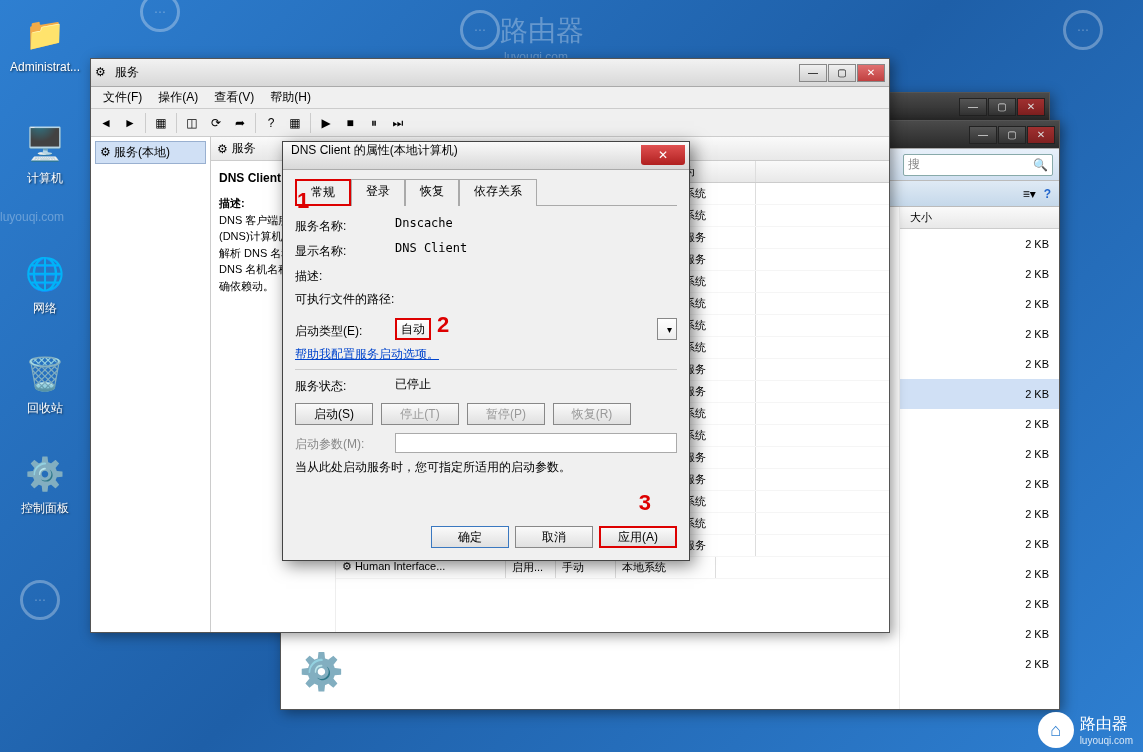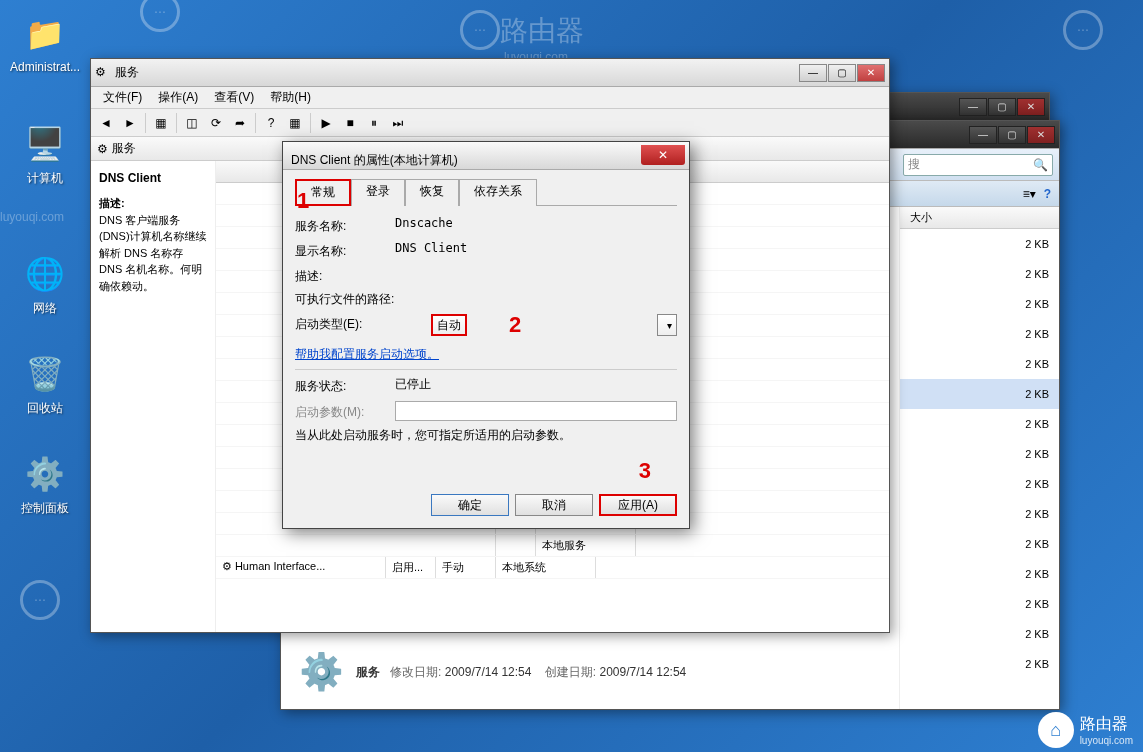--- a/index.html
+++ b/index.html
@@ -45,21 +45,21 @@
 .svc-desc h3 { font-size: 12px; margin-bottom: 8px; }
 .svc-table { flex: 1; overflow: auto; }
 .svc-table-head { display: flex; background: linear-gradient(to bottom,#fafafa,#e8e8e8); border-bottom: 1px solid #ccc; position: sticky; top: 0; }
 .svc-col { padding: 3px 6px; border-right: 1px solid #ddd; font-size: 11px; }
 .svc-row { display: flex; border-bottom: 1px solid #f5f5f5; font-size: 11px; }
 .svc-tabs { height: 22px; border-top: 1px solid #ccc; display: flex; align-items: center; padding: 0 4px; }
 .svc-tab { padding: 2px 10px; border: 1px solid #ccc; border-top: none; font-size: 11px; cursor: pointer; }
 
 
 .dlg { position: absolute; width: 408px; background: #f0f0f0; border: 1px solid #444; box-shadow: 4px 4px 16px rgba(0,0,0,0.5); }
-.dlg-title { height: 28px; background: linear-gradient(to bottom,#fafafa,#d8d8d8); display: flex; align-items: flex-end; padding: 0 8px; font-size: 12px; border-bottom: 1px solid #aaa; }
+.dlg-title { height: 28px; background: linear-gradient(to bottom,#fafafa,#d8d8d8); display: flex; align-items: flex-start; padding: 0 8px; font-size: 12px; border-bottom: 1px solid #aaa; }
 .dlg-close { position: absolute; right: 4px; top: 3px; width: 44px; height: 20px; background: linear-gradient(to bottom,#e05050,#b02020); color: #fff; display: flex; align-items: center; justify-content: center; cursor: pointer; border-radius: 0 0 3px 3px; font-size: 12px; }
 .dlg-body { padding: 8px 12px; background: #f0f0f0; }
 .dlg-tabs { display: flex; border-bottom: 1px solid #aaa; margin-bottom: 10px; }
 .dlg-tab { padding: 3px 14px; border: 1px solid #aaa; border-bottom: none; background: #f0f0f0; font-size: 12px; cursor: pointer; position: relative; top: 1px; }
 .dlg-tab.active { background: #f0f0f0; border-bottom: 1px solid #f0f0f0; }
 .dlg-tab.annot { border: 2px solid #d00; }
 .dlg-row { display: flex; margin: 6px 0; align-items: flex-start; font-size: 12px; }
 .dlg-label { width: 100px; padding-top: 2px; }
 .dlg-val { flex: 1; font-family: "SimSun", monospace; }
 .dlg-textarea { flex: 1; border: 1px solid #aaa; background: #fff; padding: 2px; font-size: 11px; height: 40px; overflow: hidden; font-family: "SimSun", monospace; }
@@ -249,20 +249,23 @@
     <div class="tb-sep"></div>
     <div class="tb-btn">?</div>
     <div class="tb-btn">▦</div>
     <div class="tb-sep"></div>
     <div class="tb-btn">▶</div>
     <div class="tb-btn">■</div>
     <div class="tb-btn">⏸</div>
     <div class="tb-btn">⏭</div>
   </div>
   <div class="svc-body">
+    <div class="svc-left">
+      <div class="svc-left-item">⚙ <span>服务(本地)</span></div>
+    </div>
     <div class="svc-right">
       <div class="svc-right-header">
         <span>⚙</span>
         <span>服务</span>
       </div>
       <div class="svc-content">
         <div class="svc-desc">
           <h3>DNS Client</h3>
           <div style="font-weight:bold;">描述:</div>
           <div>DNS 客户端服务(DNS)计算机名称继续解析 DNS 名称存 DNS 名机名称。何明确依赖动。</div>
@@ -392,61 +395,63 @@
     <div class="dlg-row">
       <div class="dlg-label">显示名称:</div>
       <div class="dlg-val">DNS Client</div>
     </div>
     <div class="dlg-row">
       <div class="dlg-label">描述:</div>
     </div>
     <div class="dlg-row" style="flex-direction:column;">
       <div>可执行文件的路径:</div>
     </div>
-    <div class="dlg-row" style="align-items:flex-start;gap:36px;">
+    <div class="dlg-row" style="align-items:flex-end;">
       <div class="dlg-label">启动类型(E):</div>
       <div class="dlg-select annot-box" style="max-width:60px; flex:none;">
         <span>自动</span>
       </div>
       <div class="annot-num" style="position:relative; left:6px; top:-2px;">2</div>
       <div class="dlg-select" style="margin-left:auto; flex:0 0 20px;">
           <span class="arrow">▾</span>
         </div>
     </div>
     <div class="dlg-row">
       <span class="dlg-link">帮助我配置服务启动选项。</span>
     </div>
     <hr style="margin:6px 0; border:none; border-top:1px solid #ccc;">
     <div class="dlg-row">
       <div class="dlg-label">服务状态:</div>
       <div>已停止</div>
     </div>
+    <div class="dlg-btns-row">
+      <button class="dlg-btn">启动(S)</button>
+      <button class="dlg-btn" disabled="">停止(T)</button>
+      <button class="dlg-btn" disabled="">暂停(P)</button>
+      <button class="dlg-btn" disabled="">恢复(R)</button>
+    </div>
     <div class="dlg-row" style="align-items:center;">
       <div class="dlg-label" style="color:#888;">启动参数(M):</div>
       <input class="dlg-input" disabled="" style="">
     </div>
     <div class="dlg-row">当从此处启动服务时，您可指定所适用的启动参数。</div>
   </div>
   <div style="text-align:right; padding-right:14px;">
     <span class="annot-num" style="position:relative; right:24px;">3</span>
   </div>
   <div class="dlg-footer">
     <button class="dlg-btn" style="border:1px solid #3a78c0;">确定</button>
     <button class="dlg-btn">取消</button>
     <button class="dlg-btn annot-box">应用(A)</button>
   </div>
 </div>
 
 <div class="fileinfo" style="left:298px; top:648px;">
   <div class="fi-icon">⚙️</div>
   <div class="fi-text">
-    <div><b>服务</b>
-      &nbsp;&nbsp;<span class="fi-label">修改日期:</span> <span>2009/7/14 12:54</span>
-      &nbsp;&nbsp;&nbsp;<span class="fi-label">创建日期:</span> <span>2009/7/14 12:54</span>
-    </div>
   </div>
 </div>
 
 <div class="corner-logo">
   <div class="ci">⌂</div>
   <div>
     <div style="font-size:16px;">路由器</div>
     <div style="font-size:10px; opacity:0.8;">luyouqi.com</div>
   </div>
 </div>

